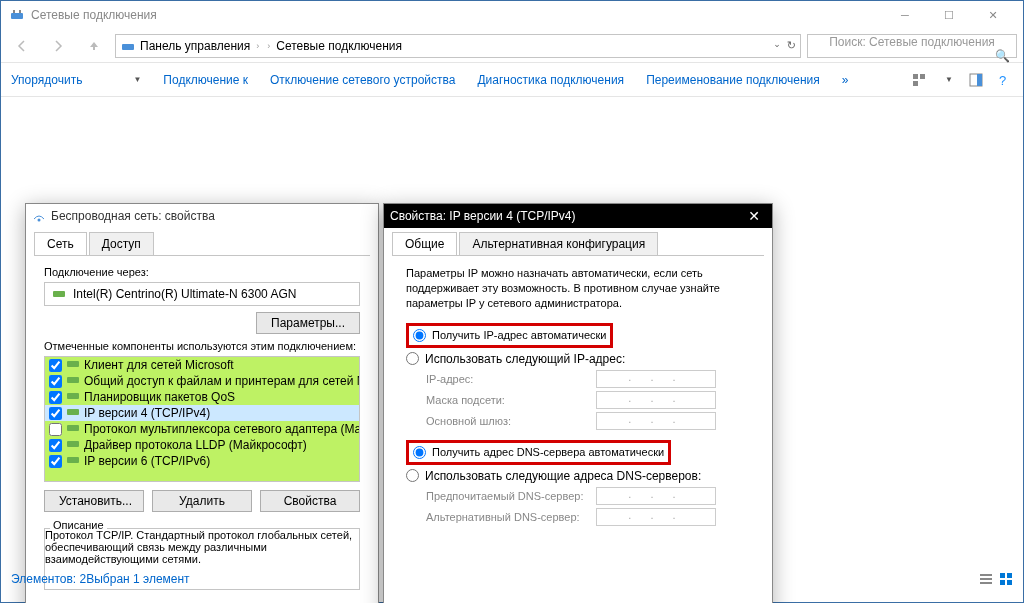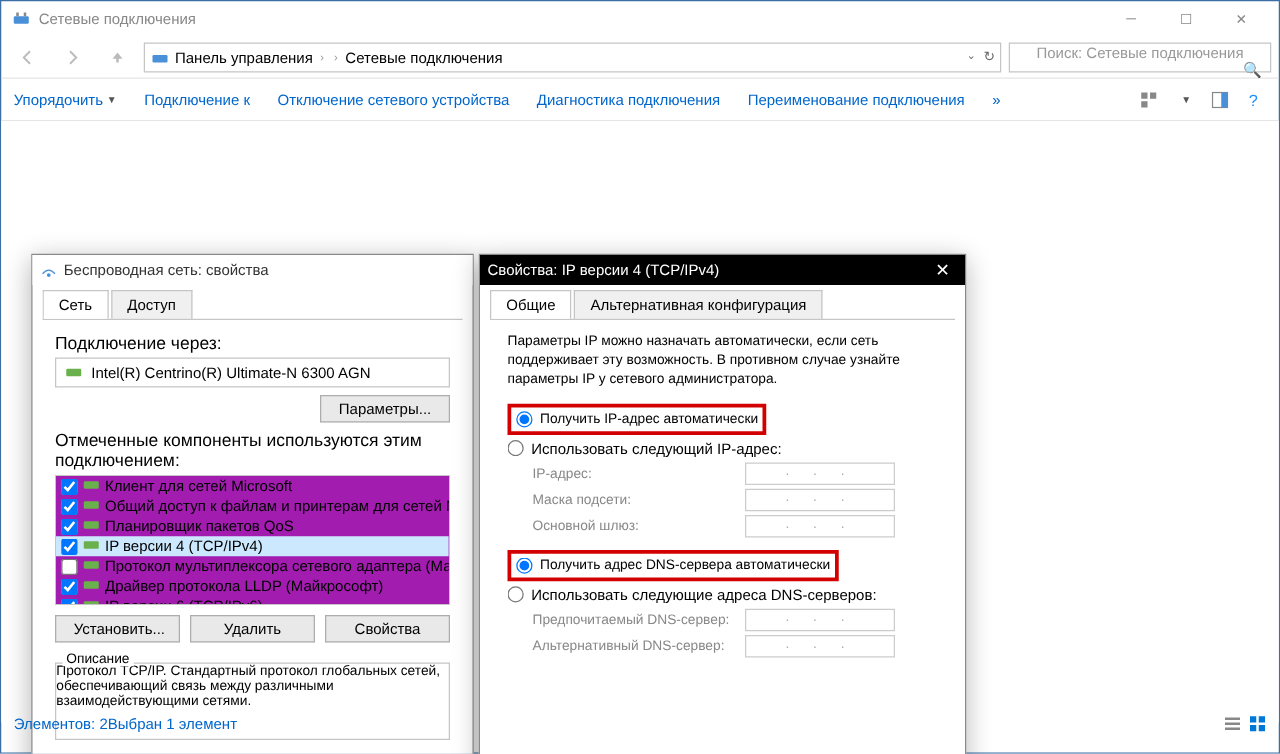--- a/index.html
+++ b/index.html
@@ -22,21 +22,21 @@
 .addr-icon { width: 16px; height: 16px; display:flex; align-items:center; justify-content:center;}
 .breadcrumb { display: flex; align-items: center; gap: 4px; font-size: 12px; color: #000; }
 .breadcrumb span { cursor: pointer; }
 .bc-sep { color: #999; font-size: 9px; margin: 0 2px; }
 .addr-right { margin-left: auto; display: flex; gap: 6px; color: #666; }
 .search-box { width: 210px; height: 24px; border: 1px solid #c5c5c5; display: flex; align-items: center; padding: 0 6px; color: #999; font-size: 12px; flex-direction: column; }
 .search-box .si { margin-left: auto; color:#666;}
 
 
 .toolbar { height: 34px; display: flex; align-items: center; padding: 0 10px; gap: 22px; color: #0066cc; border-bottom: 1px solid #e5e5e5; font-size:12px;}
-.toolbar-item { cursor: pointer; display:flex; align-items:center;}
+.toolbar-item { cursor: pointer; display:flex; align-items:center;gap:48px;}
 .toolbar-right { margin-left: auto; display: flex; gap: 16px; color: #555; align-items:center;}
 .chev-down{font-size:8px; margin-left:3px; color:#555;}
 
 
 .content { position: relative; width: 100%; height: calc(100% - 28px - 34px - 34px - 24px); background: #fff; }
 
 
 .statusbar { position: absolute; bottom: 16px; left: 0; right: 0; height: 24px; display: flex; align-items: flex-end; padding: 0 10px; font-size: 12px; color: #0066cc; }
 .statusbar-right { margin-left: auto; display:flex; gap:6px; color:#666;}
 
@@ -44,26 +44,26 @@
 .dialog { position: absolute; background: #fff; border: 1px solid #888; box-shadow: 0 4px 20px rgba(0,0,0,.3); }
 
 
 .dlg-wireless { top: 106px; left: 24px; width: 354px; height: 466px; }
 .dlg-titlebar { height: 24px; background: #fff; display: flex; align-items: center; padding: 0 6px; font-size: 12px; color: #333; }
 .dlg-tabs { display: flex; padding: 4px 8px 0 8px; }
 .dlg-tab { padding: 4px 12px; border: 1px solid #c5c5c5; border-bottom: none; background: #fff; font-size: 12px; cursor: pointer; margin-right: 2px;}
 .dlg-tab.active { background: #fff; z-index: 2; position: relative;}
 .dlg-tab:not(.active) { background: #f0f0f0; }
 .dlg-body { border-top: 1px solid #c5c5c5; margin: 0 8px; padding: 10px; height: 396px; position: relative;}
-.lbl { font-size: 14px; margin-bottom: 4px; }
+.lbl { font-size: 11px; margin-bottom: 4px; }
 .adapter-box { border: 1px solid #c5c5c5; height: 24px; display: flex; align-items: center; padding: 0 6px; gap: 6px; font-size: 12px;}
 .adapter-icon { width: 16px; height: 16px; display:flex; align-items:center; justify-content:center;}
 .btn { background: #e9e9e9; border: 1px solid #adadad; padding: 3px 14px; font-size: 12px; cursor: pointer; min-width:78px; text-align:center;}
 .btn-row { display: flex; justify-content: flex-end; margin-top: 6px; gap: 6px;}
-.components-list { border: 1px solid #c5c5c5; height: 104px; overflow-x: scroll; overflow-y: hidden; background: #a21caf; }
+.components-list { border: 1px solid #c5c5c5; height: 126px; overflow-x: scroll; overflow-y: hidden; background: #bef264; }
 .comp-item { display: flex; align-items: center; padding: 1px 4px; gap: 4px; font-size: 12px; white-space: nowrap;}
 .comp-item.selected { background: #cce8ff; }
 .btn-group3 { display: flex; justify-content: space-between; margin-top: 8px; gap:8px;border-radius:11px;}
 .btn-group3 .btn { flex: 1; }
 .desc-box { border: 1px solid #c5c5c5; padding: 0; font-size: 11px; height: 62px; margin-top:4px;}
 .fieldset-label { font-size: 11px; position:relative; top:7px; left:6px; background:#fff; padding:0 3px; display:inline-block;}
 
 
 .dlg-ipv4 { top: 106px; left: 382px; width: 390px; height: 466px; }
 .dlg-ipv4 .dlg-titlebar { background: #000; color: #fff; height: 24px;}

